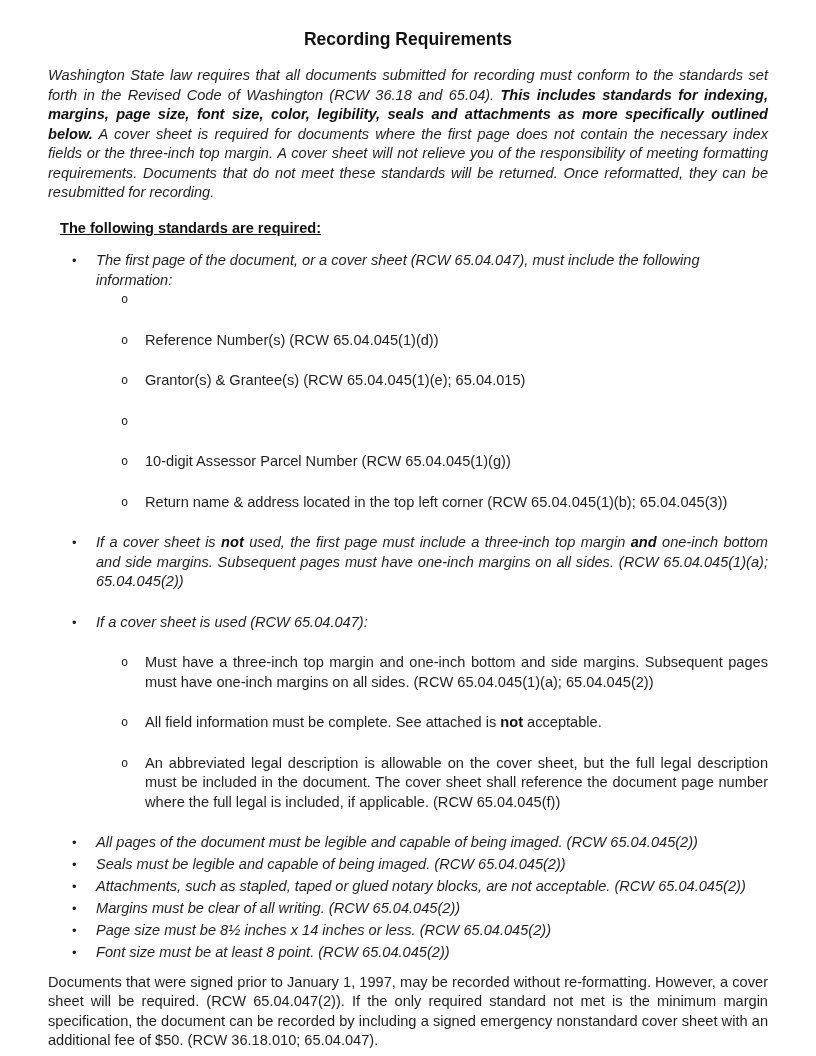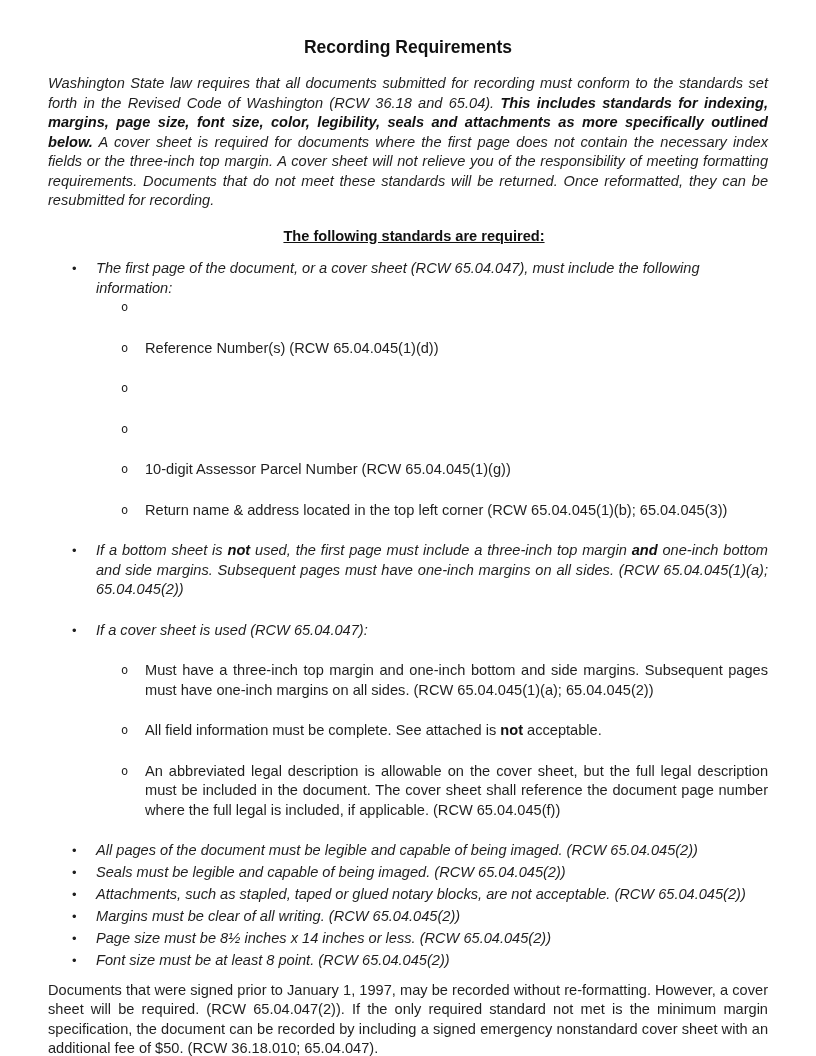--- a/index.html
+++ b/index.html
@@ -1,20 +1,20 @@
 <!DOCTYPE html>
 <html><head>
 <meta charset="utf-8">
 <style>
   html, body { margin: 0; padding: 0; background: #ffffff; }
   .page {
     width: 816px;
     height: 1056px;
     box-sizing: border-box;
-    padding: 36px 48px 0 48px;
+    padding: 28px 48px 0 48px;
     background: #ffffff;
     font-family: "Liberation Sans", sans-serif;
     font-size: 14.6px;
     line-height: 19.5px;
     color: #1f1f1f;
     overflow: hidden;
   }
   .doc-title {
     font-size: 17.5px;
     line-height: 23px;
@@ -26,21 +26,20 @@
   .intro {
     text-align: justify;
     margin: 0 0 16px 0;
     font-style: italic;
   }
   .section-heading {
     font-weight: bold;
     text-decoration: underline;
     margin: 0 0 13px 12px;
     color: #111111;
-    text-align: center;
   }
   .li1 { display: flex; }
   .li1 > .m1 {
     flex: 0 0 24px;
     margin-left: 24px;
     font-size: 13px;
   }
   .li1 > .t { flex: 1; font-style: italic; }
   .li2 { display: flex; margin-bottom: 21px; }
   .li2 > .m2 {
@@ -77,37 +76,38 @@
     </div>
     <div class="li2">
       <span class="m2">o</span>
     </div>
     <div class="li2">
       <span class="m2">o</span>
       <div class="t">Reference Number(s) (RCW 65.04.045(1)(d))</div>
     </div>
     <div class="li2">
       <span class="m2">o</span>
+      <div class="t">Grantor(s) &amp; Grantee(s) (RCW 65.04.045(1)(e); 65.04.015)</div>
     </div>
     <div class="li2">
       <span class="m2">o</span>
     </div>
     <div class="li2">
       <span class="m2">o</span>
       <div class="t">10-digit Assessor Parcel Number (RCW 65.04.045(1)(g))</div>
     </div>
     <div class="li2">
       <span class="m2">o</span>
       <div class="t">Return name &amp; address located in the top left corner (RCW 65.04.045(1)(b); 65.04.045(3))</div>
     </div>
   </div>
 
   <div class="li1 mb21">
     <span class="m1">•</span>
-    <div class="t justify"><span>If a bottom sheet is </span><b>not</b><span> used, the first page must include a three-inch top margin </span><b>and</b><span> one-inch bottom and side margins. Subsequent pages must have one-inch margins on all sides. (RCW 65.04.045(1)(a); 65.04.045(2))</span></div>
+    <div class="t justify"><span>If a cover sheet is </span><b>not</b><span> used, the first page must include a three-inch top margin </span><b>and</b><span> one-inch bottom and side margins. Subsequent pages must have one-inch margins on all sides. (RCW 65.04.045(1)(a); 65.04.045(2))</span></div>
   </div>
 
   <div>
     <div class="li1 mb21">
       <span class="m1">•</span>
       <div class="t">If a cover sheet is used (RCW 65.04.047):</div>
     </div>
     <div class="li2">
       <span class="m2">o</span>
       <div class="t justify">Must have a three-inch top margin and one-inch bottom and side margins. Subsequent pages must have one-inch margins on all sides. (RCW 65.04.045(1)(a); 65.04.045(2))</div>

